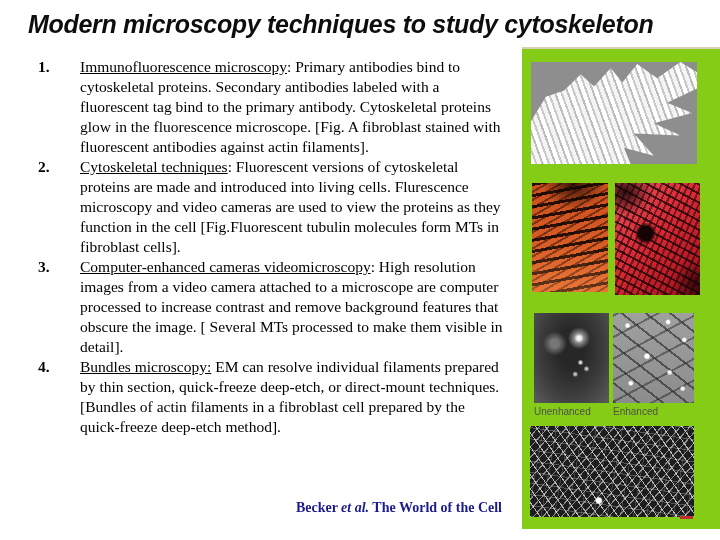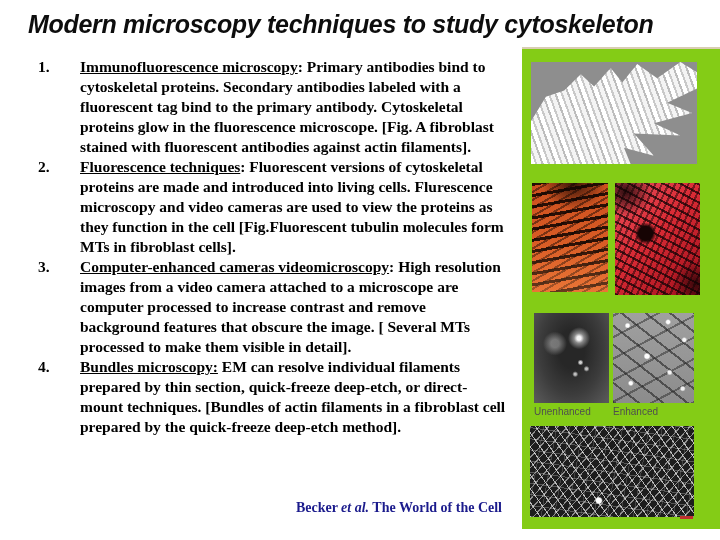--- a/index.html
+++ b/index.html
@@ -7,21 +7,21 @@
   .slide { position:relative; width:720px; height:540px; background:#ffffff;
            font-family:"Liberation Serif", serif; }
 
   .title { position:absolute; left:28px; top:10px; width:678px; margin:0;
            font-family:"Liberation Sans", sans-serif; font-weight:bold;
            font-size:25px; letter-spacing:-0.3px; color:#0d0d0d; white-space:nowrap;font-style:italic; }
 
   .content { position:absolute; left:38px; top:57px; width:470px; color:#000; }
   .item { display:flex; }
   .num { flex:0 0 42px; width:42px; font-weight:bold; font-size:15.5px; line-height:20px; }
-  .txt { flex:1 1 auto; font-weight:bold; font-size:15.5px; line-height:20px; }
+  .txt { flex:1 1 auto; font-weight:normal; font-size:15.5px; line-height:20px; }
   .hd  { text-decoration:underline; }
 
   .citation { position:absolute; top:500px; right:218px; white-space:nowrap;
               font-weight:bold; font-size:14px; color:#1b1b8c; }
 
   .panel { position:absolute; left:522px; top:47px; width:198px; height:482px;
            background:#84cc16; border-top:2px solid #d9cdb2; box-sizing:border-box; }
   .img { position:absolute; }
 
   
@@ -102,21 +102,21 @@
 
   <div class="content">
 
     <div class="item">
       <div class="num">1.</div>
       <div class="txt"><span class="hd">Immunofluorescence microscopy</span><span>: </span><span>Primary antibodies bind to cytoskeletal proteins. Secondary antibodies labeled with a fluorescent tag bind to the primary antibody. Cytoskeletal proteins glow in the fluorescence microscope. [Fig. A fibroblast stained with fluorescent antibodies against actin filaments].</span></div>
     </div>
 
     <div class="item">
       <div class="num">2.</div>
-      <div class="txt"><span class="hd">Fluorescence techniques</span><span>: </span><span>Fluorescent versions of cytoskeletal proteins are made and introduced into living cells. Flurescence microscopy and video cameras are used to view the proteins as they function in the cell [Fig.Fluorescent tubulin molecules form MTs in fibroblast cells].</span></div>
+      <div class="txt"><span class="hd">Cytoskeletal techniques</span><span>: </span><span>Fluorescent versions of cytoskeletal proteins are made and introduced into living cells. Flurescence microscopy and video cameras are used to view the proteins as they function in the cell [Fig.Fluorescent tubulin molecules form MTs in fibroblast cells].</span></div>
     </div>
 
     <div class="item">
       <div class="num">3.</div>
       <div class="txt"><span class="hd">Computer-enhanced cameras videomicroscopy</span><span>: </span><span>High resolution images from a video camera attached to a microscope are computer processed to increase contrast and remove background features that obscure the image. [ Several MTs processed to make them visible in detail].</span></div>
     </div>
 
     <div class="item">
       <div class="num">4.</div>
       <div class="txt"><span class="hd">Bundles microscopy:</span><span> </span><span>EM can resolve individual filaments prepared by thin section, quick-freeze deep-etch, or direct-mount techniques. [Bundles of actin filaments in a fibroblast cell prepared by the quick-freeze deep-etch method].</span></div>

